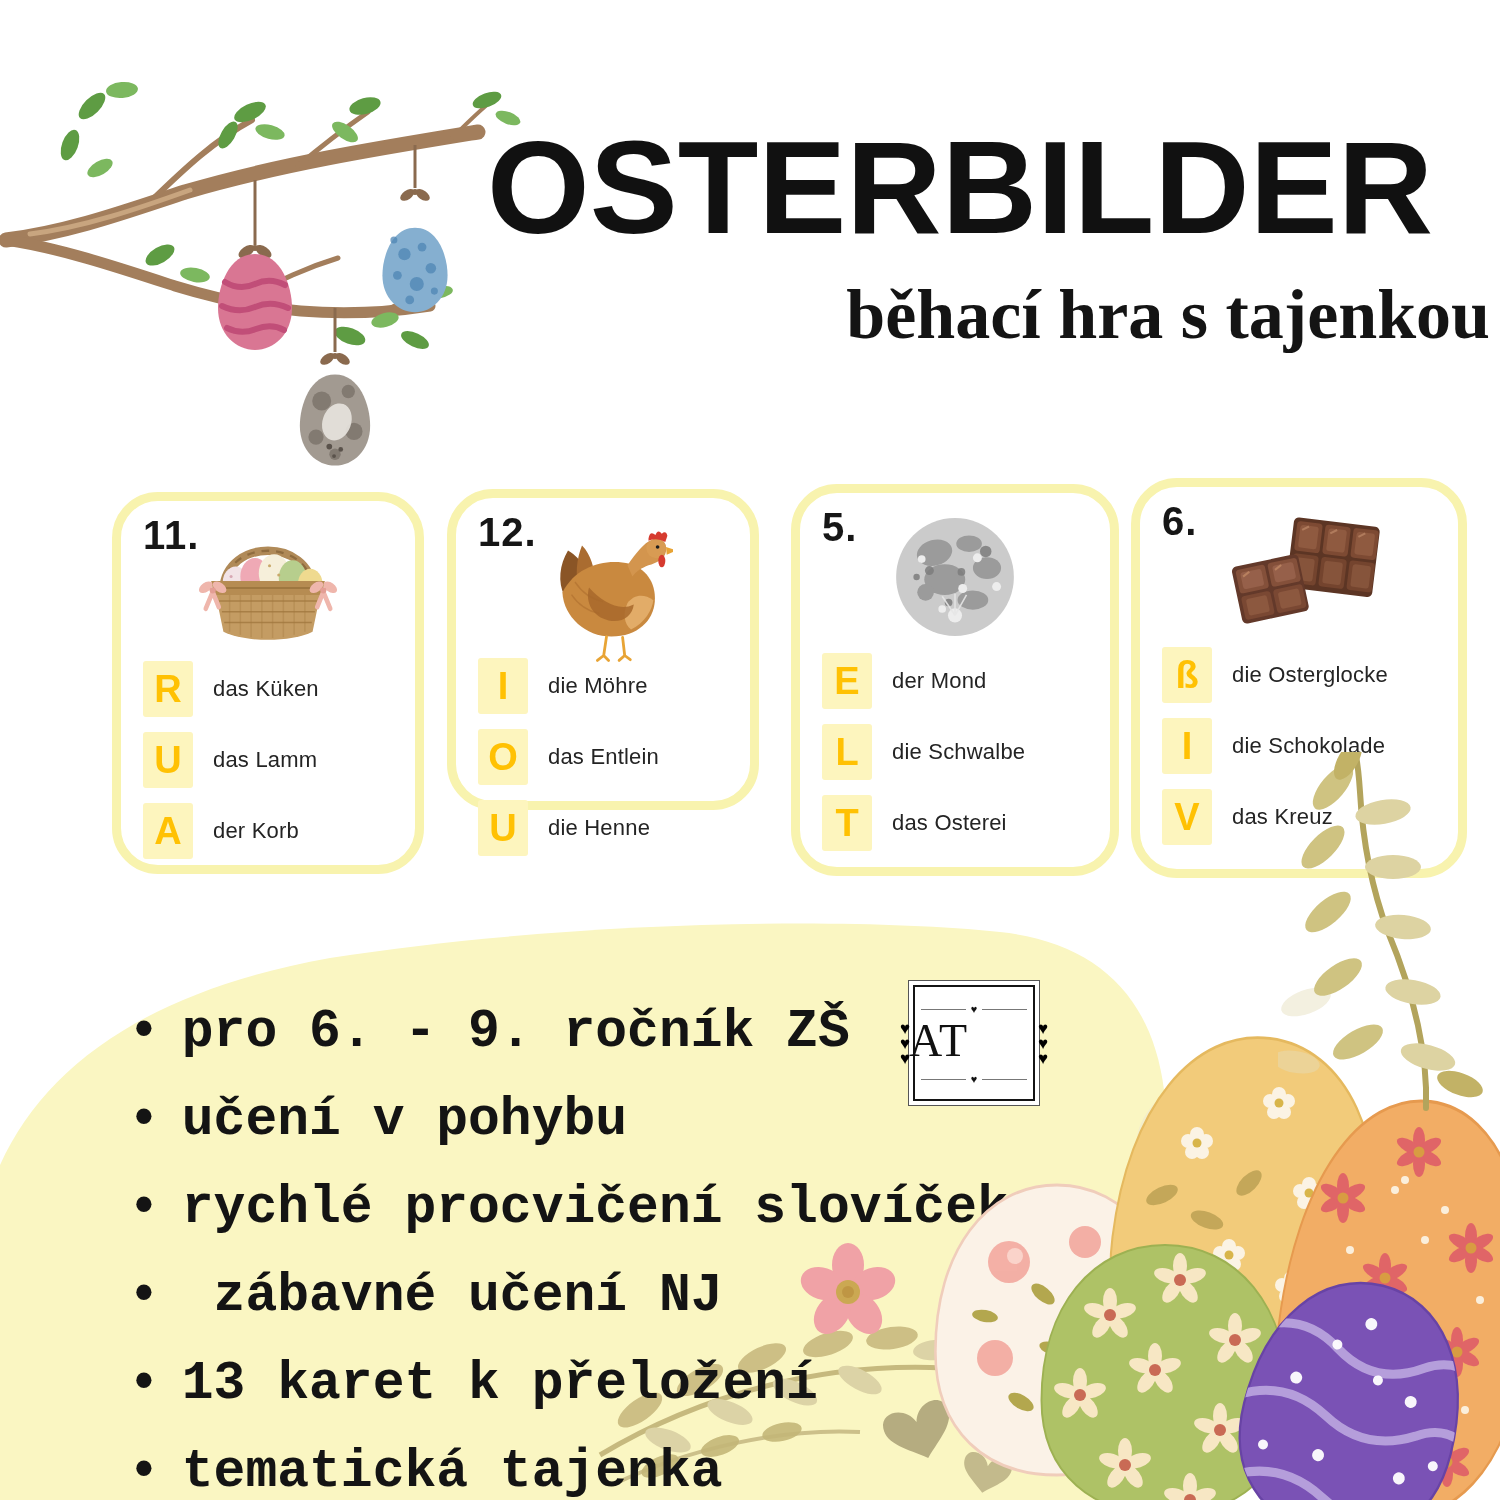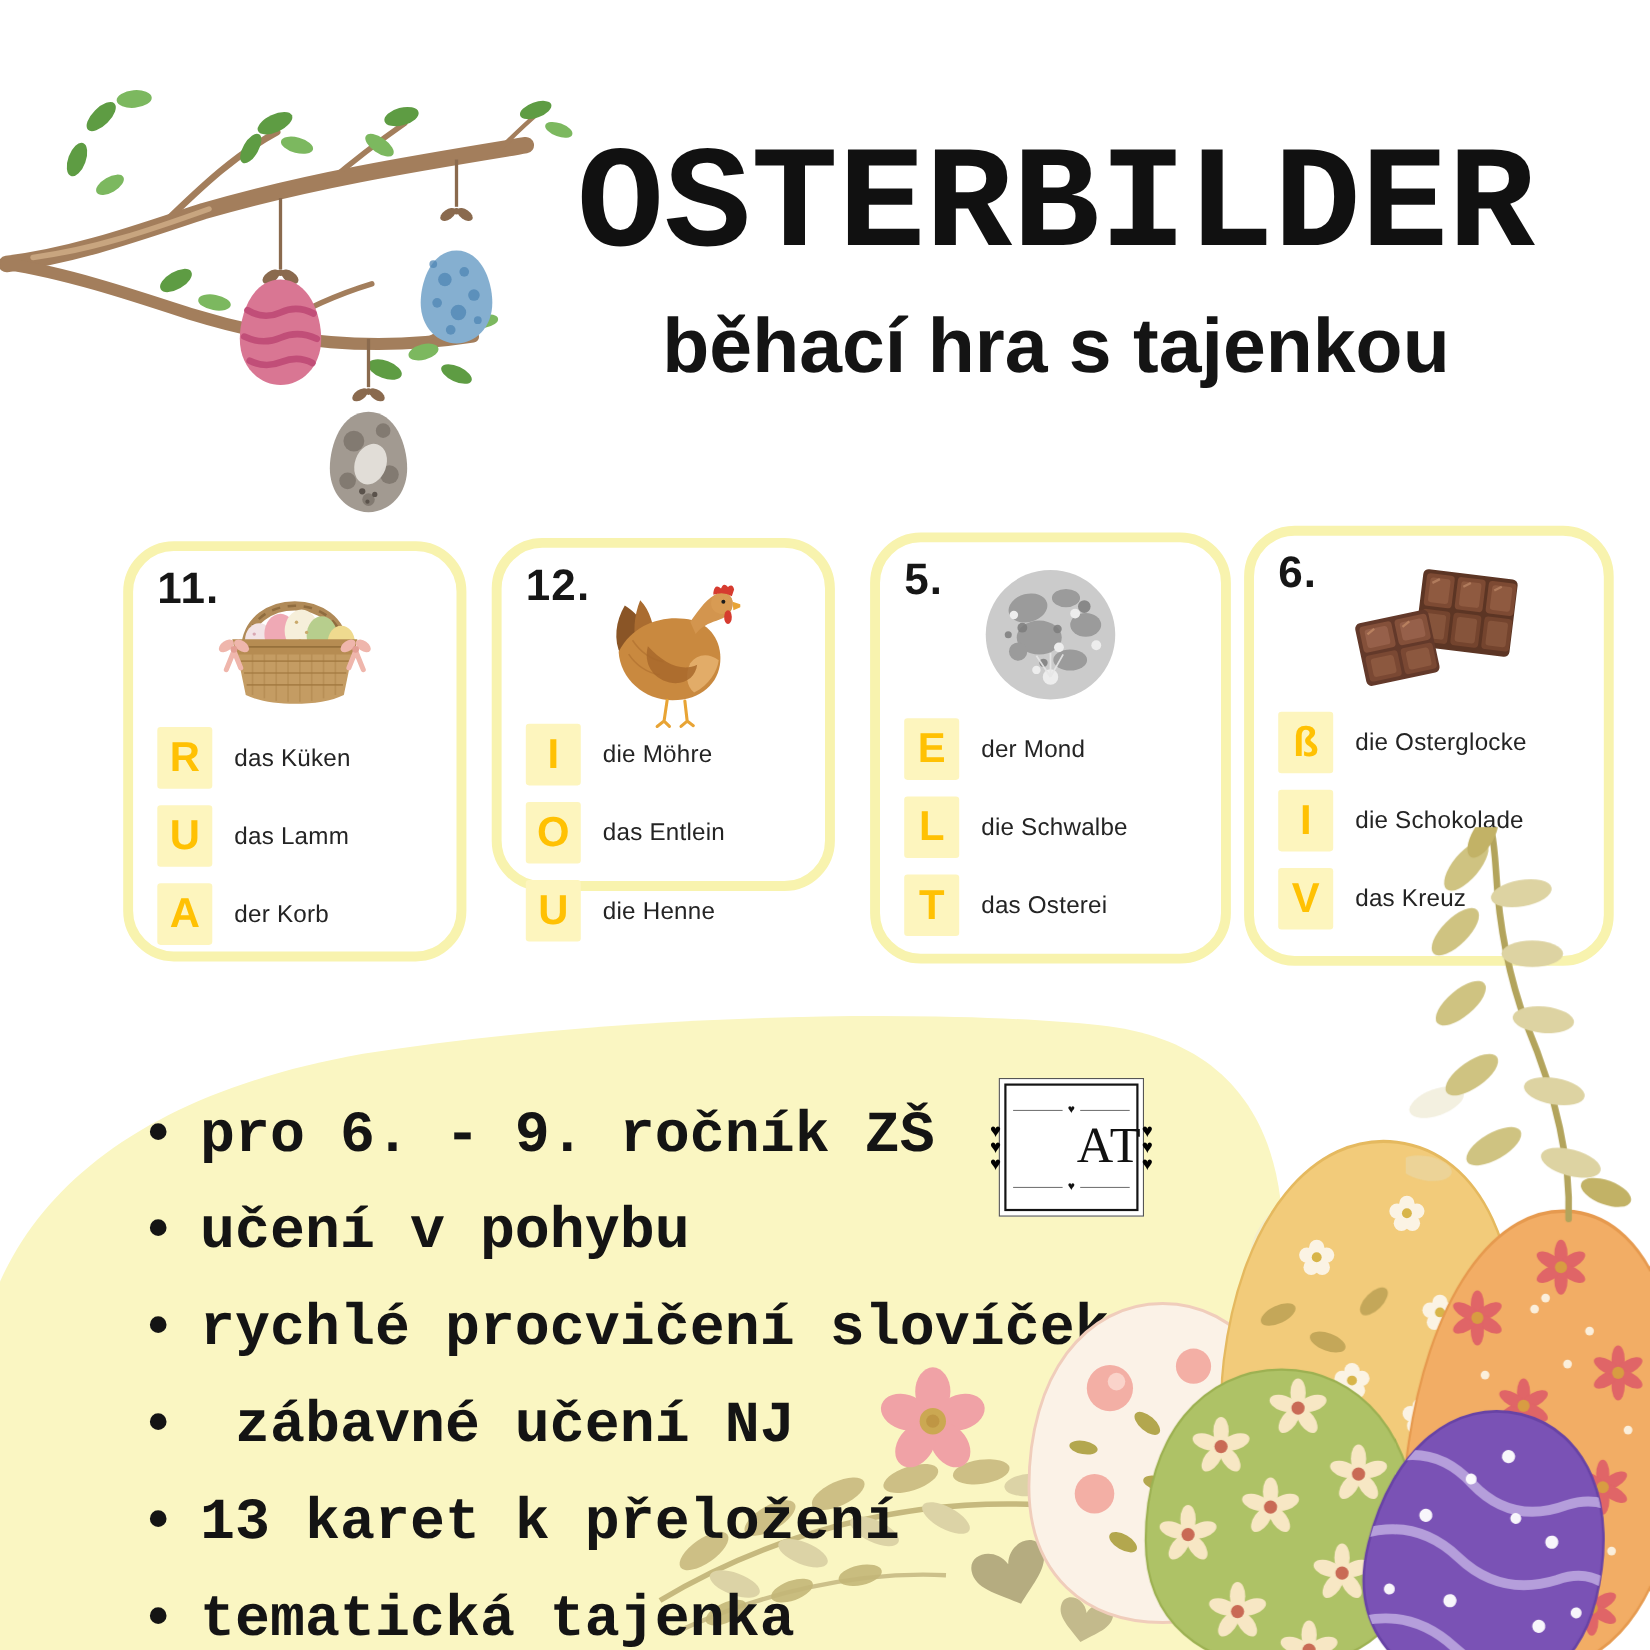--- a/index.html
+++ b/index.html
@@ -6,27 +6,27 @@
   body{
     width:1500px;height:1500px;position:relative;overflow:hidden;
     background:#ffffff;font-family:"Liberation Sans",sans-serif;
   }
   .abs{position:absolute;}
   svg{display:block;}
 
   
   .title{
     left:440px;top:122px;width:1040px;text-align:center;
-    font-family:Liberation Mono, monospace;
+    font-family:Liberation Sans, sans-serif;
     font-weight:700;font-size:132px;line-height:1.0;color:#111;
     letter-spacing:0px;white-space:nowrap;
   }
   .subtitle{
-    left:430px;top:276px;width:1060px;text-align:center;
-    font-family:Liberation Sans, sans-serif;
+    left:430px;top:276px;width:1060px;text-align:right;
+    font-family:Liberation Serif, serif;
     font-weight:700;font-size:70px;line-height:1.1;color:#141414;
     white-space:nowrap;
   }
 
   
   .card{
     position:absolute;background:#fff;
     border:9px solid var(--card-border,#F8F3AE);
     border-radius:46px;box-sizing:border-box;z-index:2;margin-left:27px;
   }
@@ -67,21 +67,21 @@
   .features li .bullet{margin-right:22px;font-size:53px;}
 
   
   .at-logo{
     left:908px;top:980px;width:132px;height:126px;background:#fff;
     border:1px solid #555;z-index:3;box-sizing:border-box;
   }
   .at-frame{position:absolute;inset:4px;border:2px solid #141414;}
   .at-text{
     position:absolute;left:0;right:0;top:50%;transform:translateY(-54%);
-    text-align:right;font-family:"Liberation Serif",serif;
+    text-align:left;font-family:"Liberation Serif",serif;
     font-size:46px;color:#111;letter-spacing:2px;
   }
   .at-rule{position:absolute;left:12px;right:12px;height:12px;display:flex;align-items:center;}
   .at-rule .ln{flex:1;height:1px;background:#777;}
   .at-rule .hrt{font-size:11px;color:#111;margin:0 5px;line-height:1;}
   .at-rule.top{top:22px;} .at-rule.bottom{bottom:20px;}
   .side-hearts{position:absolute;top:50%;transform:translateY(-50%);display:flex;flex-direction:column;}
   .side-hearts span{font-size:17px;line-height:15px;color:#000;}
   .side-hearts.left{left:-9px;} .side-hearts.right{right:-9px;}
 </style>

